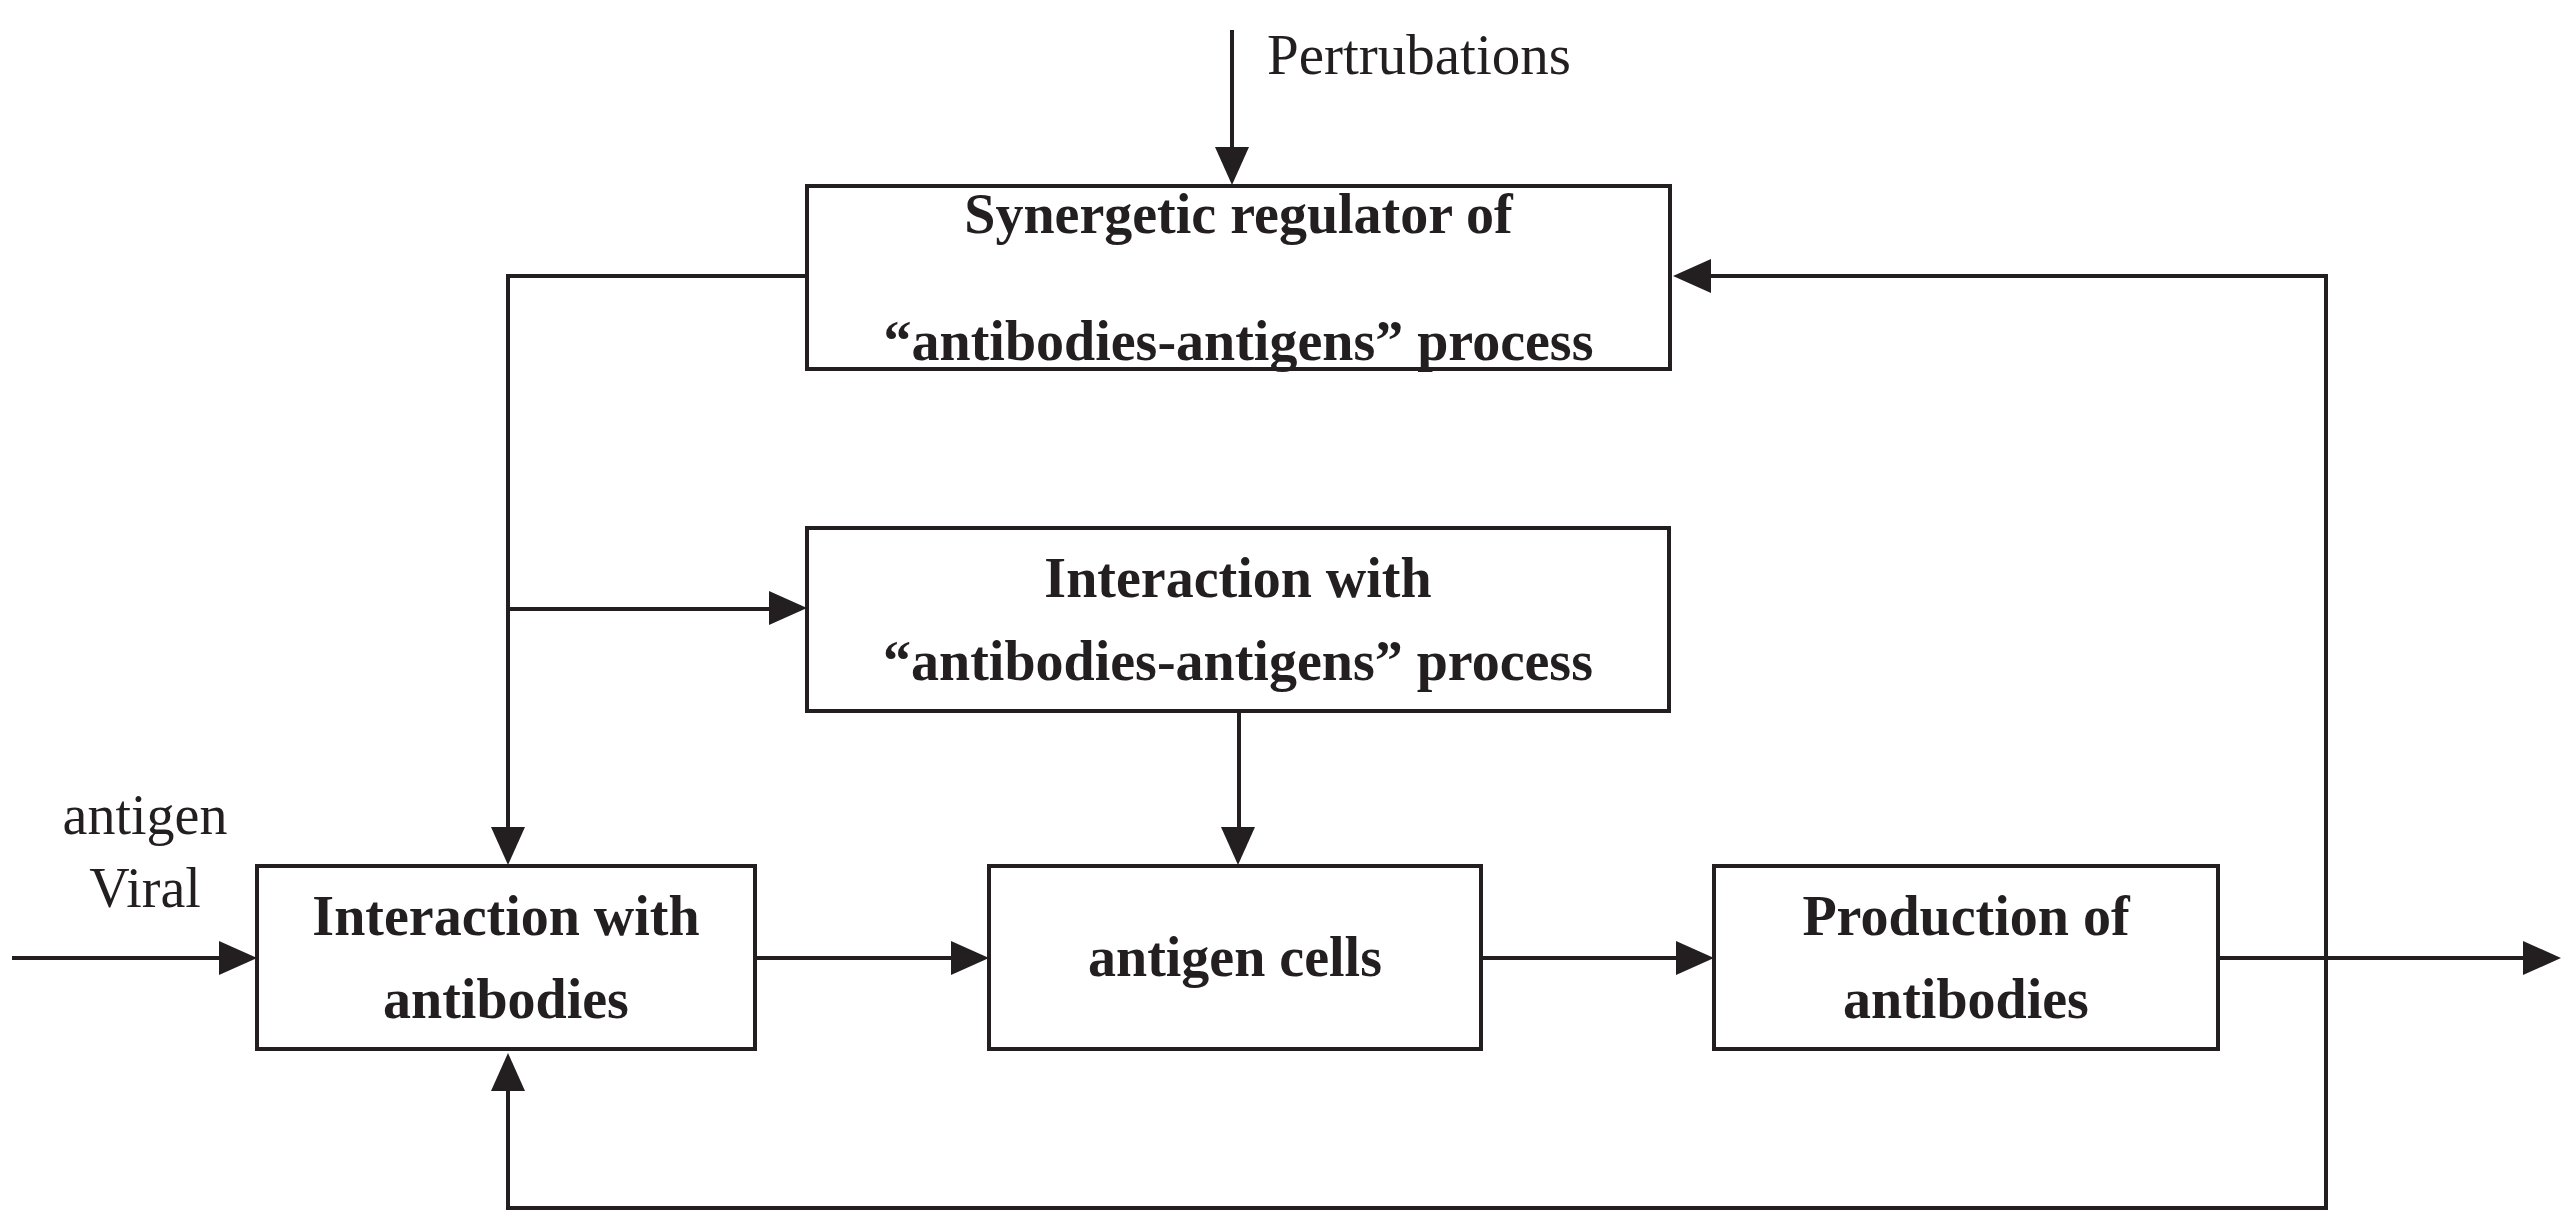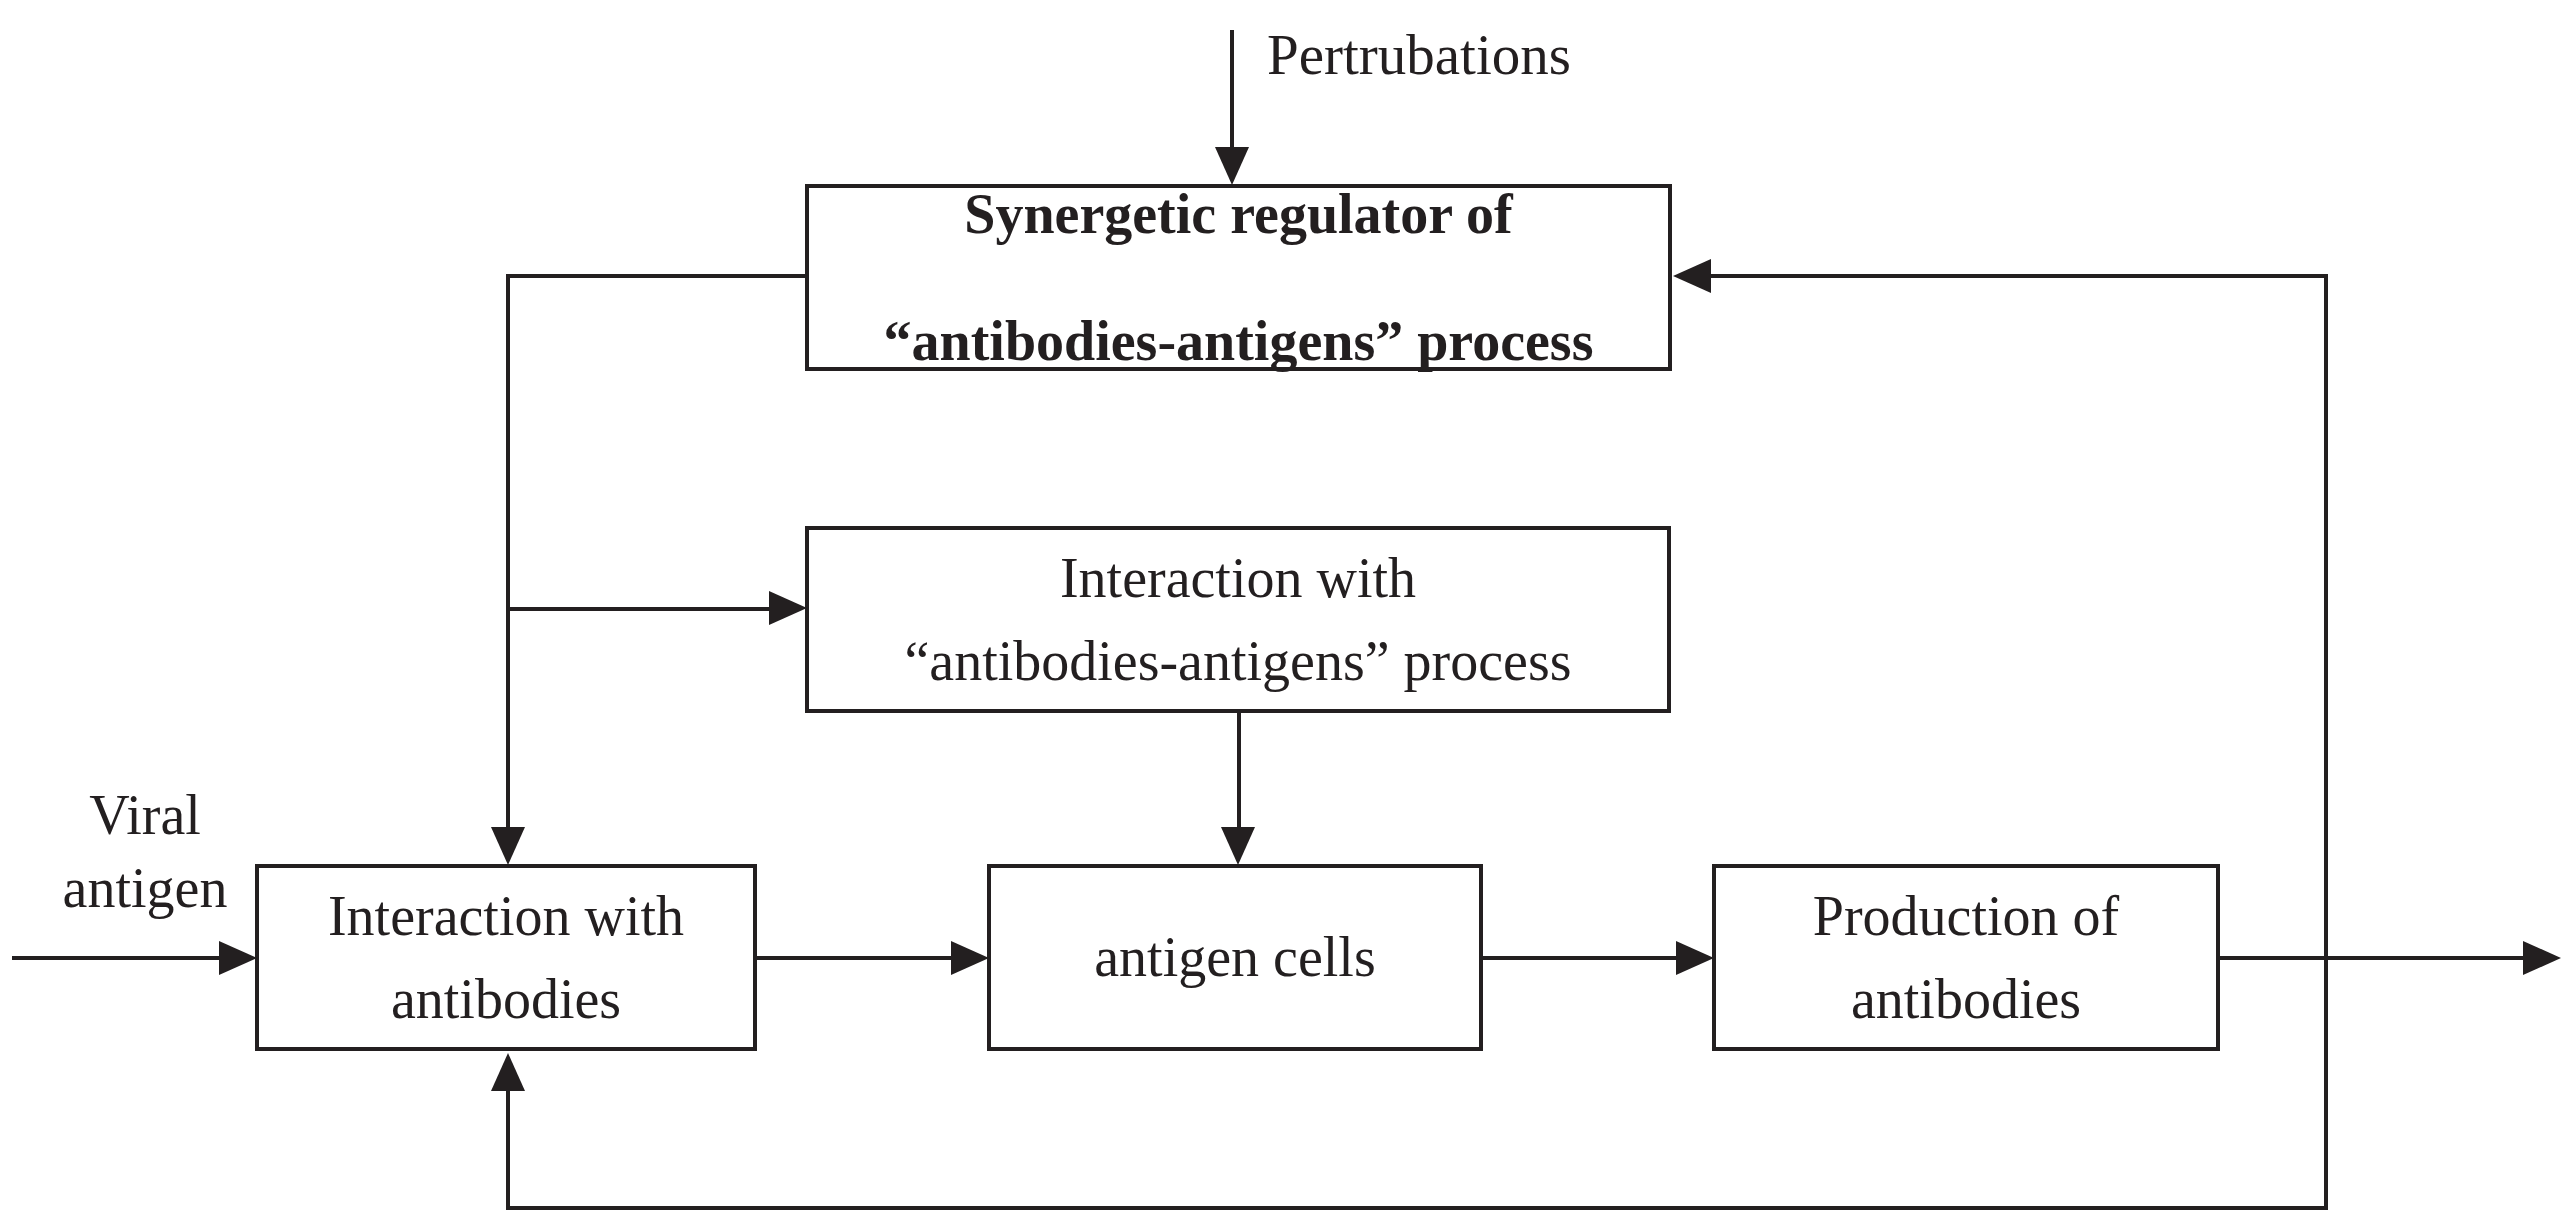--- a/index.html
+++ b/index.html
@@ -23,20 +23,21 @@
     box-sizing:border-box;
     border:4.1px solid var(--ink);
     background:var(--paper);
     display:flex;
     flex-direction:column;
     align-items:center;
     justify-content:center;
     text-align:center;
     font-size:56px;
     line-height:1.47;
+    font-weight:bold;
   }
   .node.bold{font-weight:bold;gap:44px;}
   
   .free-label{
     position:absolute;
     font-size:56px;
     line-height:1.3;
     white-space:nowrap;
   }
   .free-label.center{text-align:center;}
@@ -50,22 +51,22 @@
   .ah-left{border-top:17px solid transparent;border-bottom:17px solid transparent;border-right:38px solid var(--ink);}
 </style>
 </head>
 <body>
 
 <div class="canvas">
 
   <div class="free-label" style="left:1267px;top:18px;font-size:57px;">Pertrubations</div>
 
   <div class="free-label center" style="left:22px;top:779px;width:246px;">
+    <div>antigen</div>
     <div>Viral</div>
-    <div>antigen</div>
   </div>
 
   <div class="node bold" style="left:805px;top:184px;width:867px;height:187px;">
     <div>Synergetic regulator of</div>
     <div>“antibodies-antigens” process</div>
   </div>
 
   <div class="node" style="left:805px;top:526px;width:866px;height:187px;">
     <div>Interaction with</div>
     <div>“antibodies-antigens” process</div>

